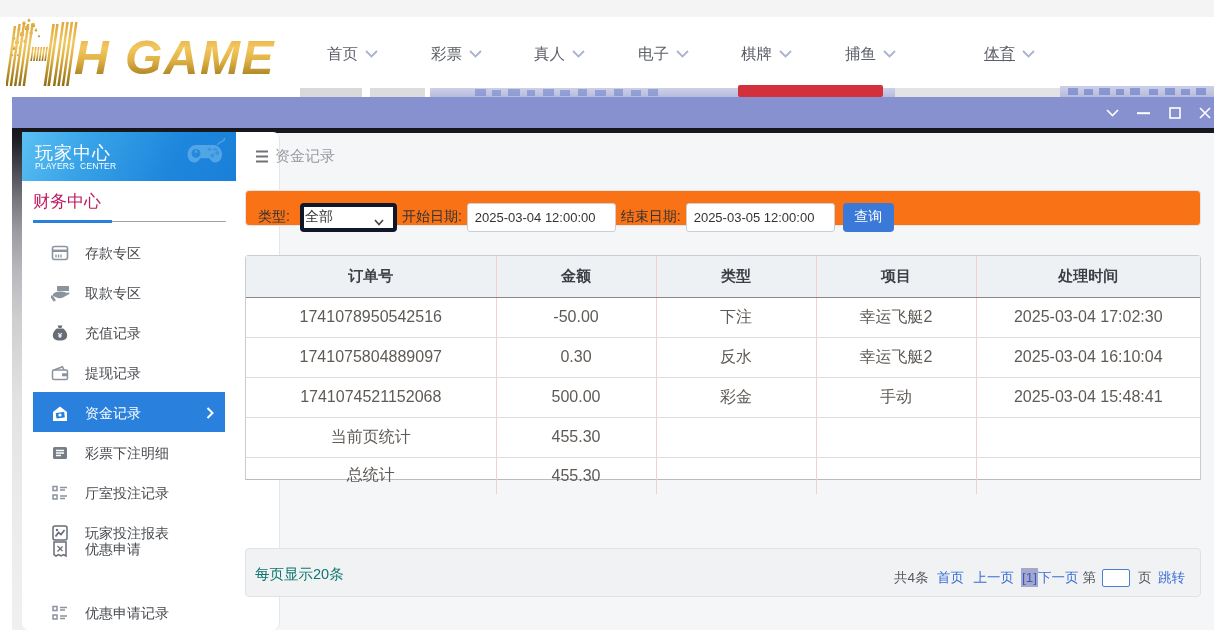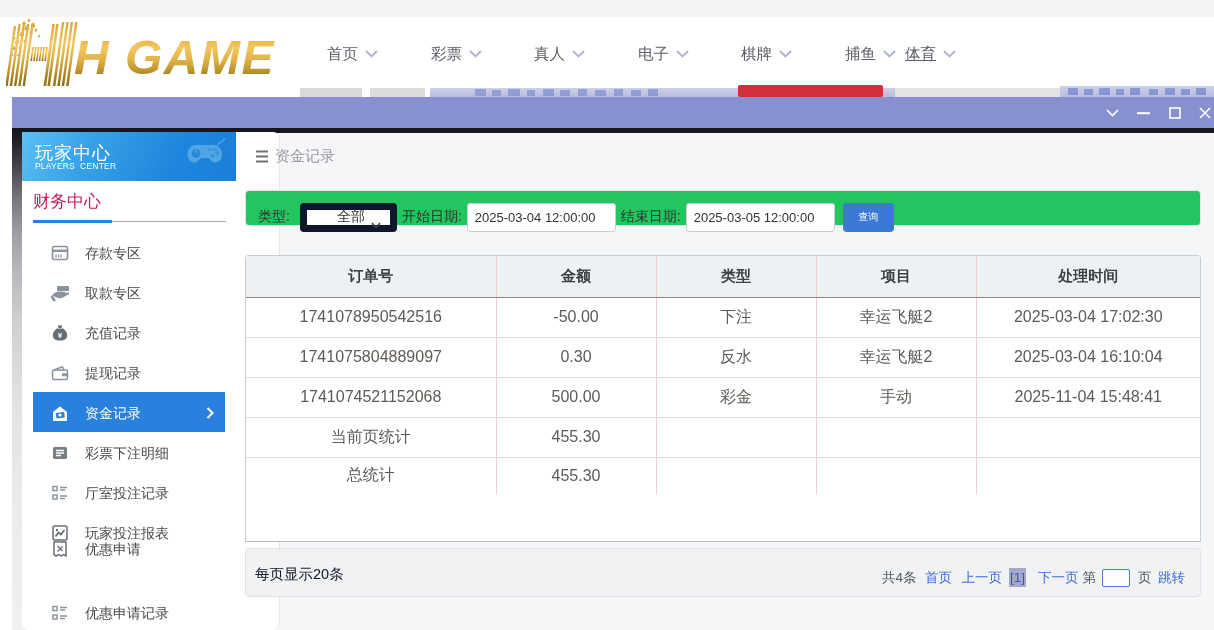--- a/index.html
+++ b/index.html
@@ -39,45 +39,45 @@
 .mi { position:absolute; left:11px; width:192px; height:40px; color:#474a4f; font-size:14px; }
 .mi .ico { position:absolute; left:18px; top:12px; width:16px; height:16px; }
 .mi .txt { position:absolute; left:52px; top:13px; }
 .mi.sel { background:#2a80dd; color:#fff; }
 .mi.sel .arr { position:absolute; right:11px; top:14px; }
 
 
 #crumb { left:256px; top:147px; height:18px; color:#97999e; font-size:15px; }
 
 
-#filter { left:245px; top:190px; width:956px; height:36px; background:#22c55e;
+#filter { left:245px; top:190px; width:956px; height:36px; background:#f97316;
   border:1px solid #e2e4e8; border-radius:4px; font-size:14px; color:#333; }
 #filter .row { position:absolute; left:12px; top:11px; height:30px; display:flex; align-items:center; }
-.fsel { width:97px; height:29px; border:7px solid #0f172a; border-radius:4px; background:#fff;
-  position:relative; display:flex; align-items:center; padding-left:30px;font-family:Liberation Serif, serif; }
+.fsel { width:97px; height:29px; border:4px solid #0f172a; border-radius:4px; background:#fff;
+  position:relative; display:flex; align-items:center; padding-left:1px;font-family:Liberation Serif, serif; }
 .finput { height:29px; font-size:13px; border:1px solid #ccced2; border-radius:3px; background:#fff;
   display:flex; align-items:center; padding:0 7px; }
 #qbtn { width:51px; height:29px; background:#3b79d8; color:#fff; border-radius:4px;
-  display:flex; align-items:center; justify-content:center; font-size:10px; }
-
-
-#tbl { left:245px; top:255px; width:956px; height:287px; background:#fff;
+  display:flex; align-items:center; justify-content:center; font-size:14px; }
+
+
+#tbl { left:245px; top:255px; width:956px; height:225px; background:#fff;
   border:1px solid #c9cdd2; border-radius:4px 4px 0 0; border-bottom:1px solid #b8bcc2; }
 #tbl table { width:100%; border-collapse:collapse; font-size:16px; color:#5f5a55; }
 #tbl th { height:41px; background:#eef1f4; color:#3c4046; font-weight:bold;
   border-bottom:1px solid #85898f; border-right:1px solid #f3cfcf; font-size:15px; }
 #tbl td { height:40px; text-align:center; border-right:1px solid #f3cfcf;
   border-bottom:1px solid #dadde0; }
 #tbl th:last-child, #tbl td:last-child { border-right:none; }
 #tbl tr:last-child td { border-bottom:none; height:37px; }
 
 
 #pager { left:245px; top:548px; width:956px; height:49px; background:#f1f2f4;
   border:1px solid #e0e2e6; border-radius:4px; font-size:15px; color:#555; }
-#pager .lf { position:absolute; left:9px; top:16px; color:#0f172a; font-size:14.5px; }
+#pager .lf { position:absolute; left:9px; top:16px; color:#0f766e; font-size:14.5px; }
 #pager .rt { position:absolute; right:15px; top:0; height:100%; display:flex; align-items:center; padding-top:10px; font-size:13.5px; }
 #pager a { color:#3b6ed4; text-decoration:none; }
 #pager .cur { background:#a5a7cb; color:#3a57c8; padding:2px 1px; }
 #pager input { width:28px; height:18px; border:1px solid #4a7fd4; border-radius:2px; background:#fff; }
 </style>
 </head>
 <body>
 <div id="stage">
   <div id="topstrip" class="abs"></div>
   <div id="header" class="abs"></div>
@@ -143,21 +143,21 @@
       </svg></div>
   <div class="nav-item" style="left:638px;">电子<svg width="13" height="8" viewBox="0 0 13 8">
         <path d="M1 1l5.5 5.5L12 1" stroke="#a9b2d2" stroke-width="1.8" fill="none"></path>
       </svg></div>
   <div class="nav-item" style="left:741px;">棋牌<svg width="13" height="8" viewBox="0 0 13 8">
         <path d="M1 1l5.5 5.5L12 1" stroke="#a9b2d2" stroke-width="1.8" fill="none"></path>
       </svg></div>
   <div class="nav-item" style="left:845px;">捕鱼<svg width="13" height="8" viewBox="0 0 13 8">
         <path d="M1 1l5.5 5.5L12 1" stroke="#a9b2d2" stroke-width="1.8" fill="none"></path>
       </svg></div>
-  <div class="nav-item" style="left:905px;text-decoration:underline;">体育<svg width="13" height="8" viewBox="0 0 13 8">
+  <div class="nav-item" style="left:984px;text-decoration:underline;">体育<svg width="13" height="8" viewBox="0 0 13 8">
         <path d="M1 1l5.5 5.5L12 1" stroke="#a9b2d2" stroke-width="1.8" fill="none"></path>
       </svg></div>
 
   <div class="abs" style="left:300px;top:88px;width:62px;height:9px;background:#d9d9db;"></div>
   <div class="abs" style="left:370px;top:88px;width:55px;height:9px;background:#dcdcde;"></div>
   <div class="abs" style="left:430px;top:88px;width:470px;height:9px;background:linear-gradient(180deg,#ccd0e8,#b8bcdc);"></div>
   <svg class="abs" style="left:475px;top:89px;" width="185" height="7" viewBox="0 0 185 7">
     <g fill="#6a80cc" opacity="0.55">
       <rect x="0" y="0" width="11" height="7"></rect>
         <rect x="17" y="1" width="9" height="6"></rect>
@@ -411,21 +411,21 @@
             <td>0.30</td>
             <td>反水</td>
             <td>幸运飞艇2</td>
             <td>2025-03-04 16:10:04</td>
           </tr>
       <tr>
             <td>1741074521152068</td>
             <td>500.00</td>
             <td>彩金</td>
             <td>手动</td>
-            <td>2025-11-04 15:48:41</td>
+            <td>2025-03-04 15:48:41</td>
           </tr>
       <tr>
             <td>当前页统计</td>
             <td>455.30</td>
             <td></td>
             <td></td>
             <td></td>
           </tr>
       <tr>
             <td>总统计</td>
@@ -438,20 +438,20 @@
       </table>
   </div>
 
   <div id="pager" class="abs">
     <div class="lf">每页显示20条</div>
     <div class="rt">
       <span style="color:#55585e;">共4条</span>
       <a style="margin-left:8.5px;">首页</a>
         <a style="margin-left:9.5px;">上一页</a>
       <span class="cur" style="margin-left:7px;">[1]</span>
-      <a style="margin-left:12px;">下一页</a>
+      <a style="">下一页</a>
       <span style="color:#55585e;margin-left:4px;">第</span>
       <input style="margin-left: 6px;">
       <span style="color:#55585e;margin-left:8px;">页</span>
       <a style="margin-left:6.5px;">跳转</a>
     </div>
   </div>
 </div>
 
 </body></html>

